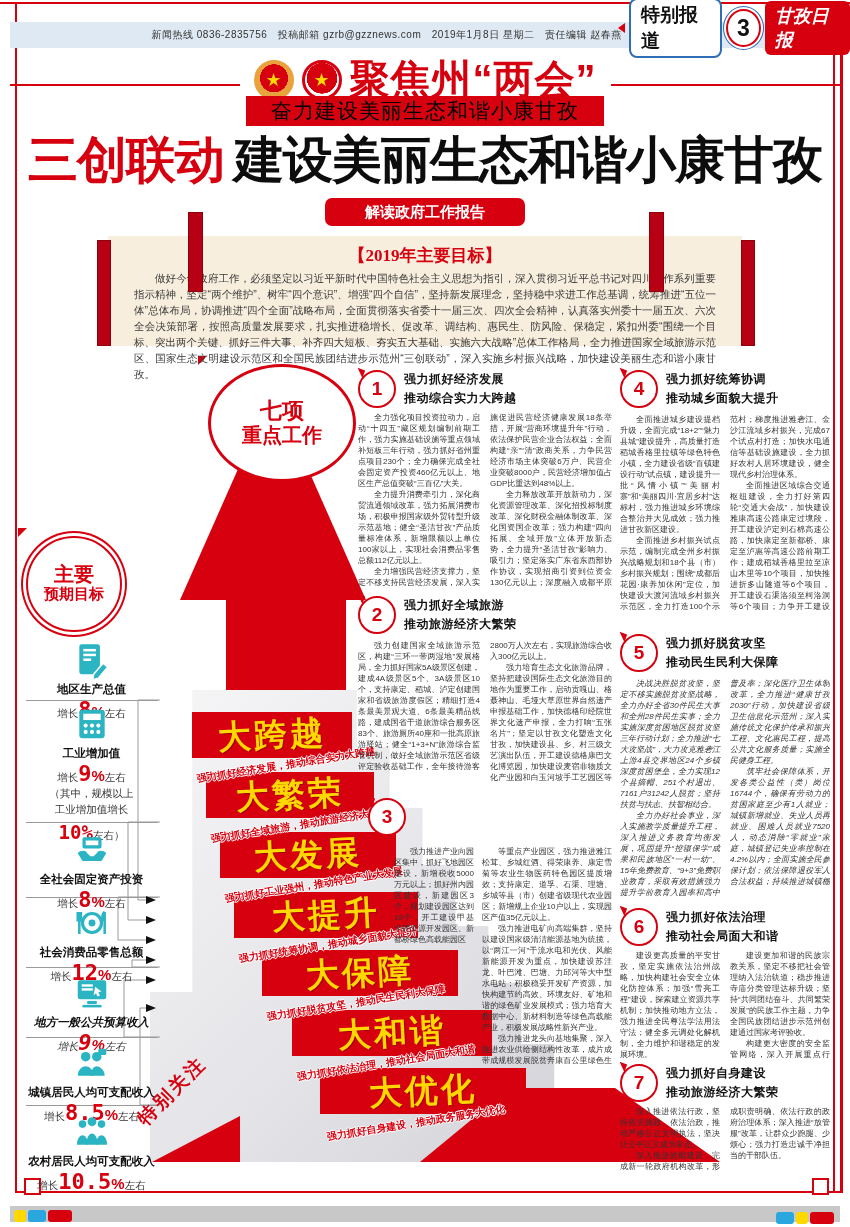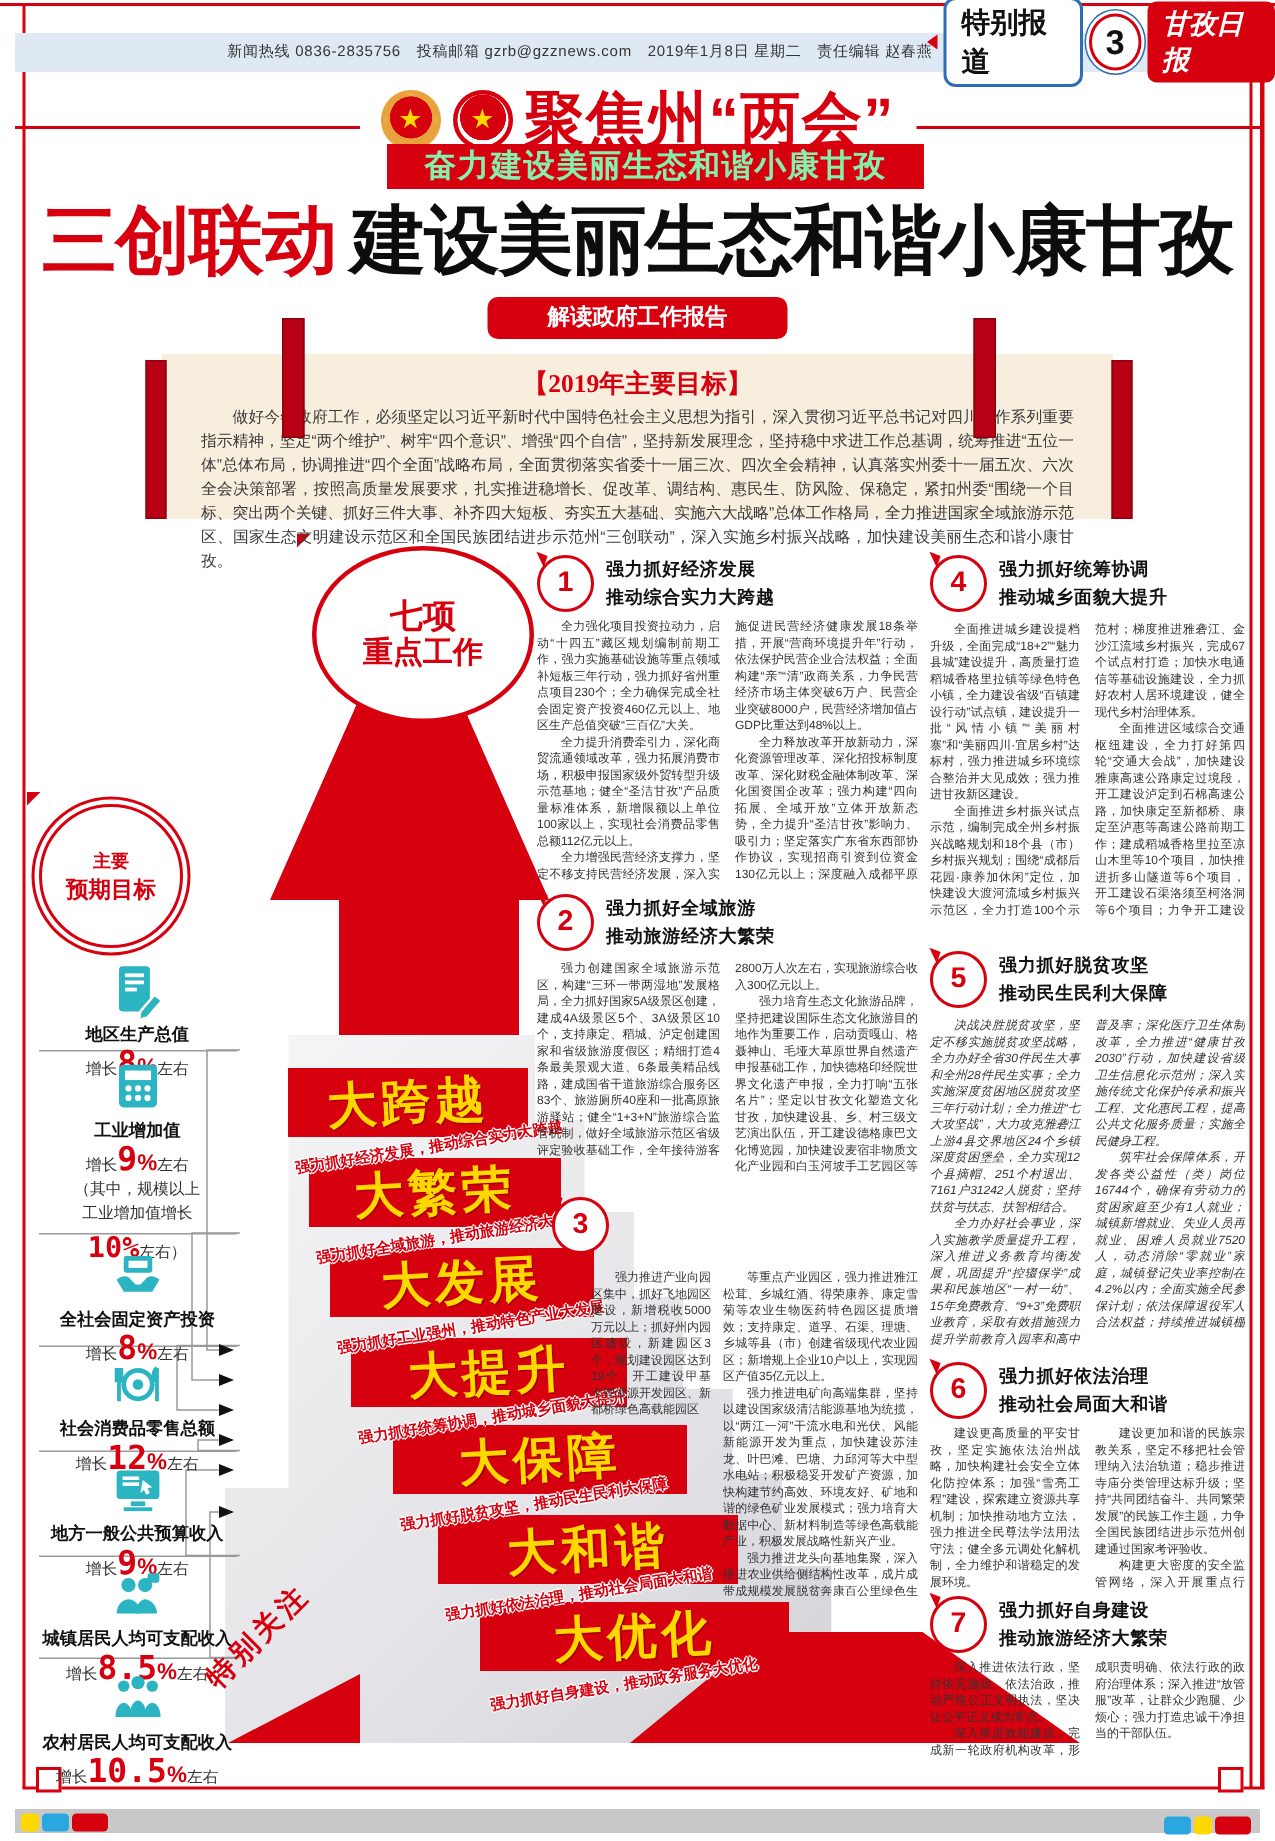--- a/index.html
+++ b/index.html
@@ -21,22 +21,22 @@
   .badge-paper{background:#d7000f;border-radius:6px;padding:3px 10px;color:#fff;
                font-family:"Liberation Serif","DejaVu Serif",serif;font-style:italic;font-weight:bold;font-size:18px;}
   
   .mast-line{left:10px;top:84px;width:830px;height:2px;background:#d7000f;}
   .masthead{left:0;top:52px;width:850px;text-align:center;z-index:2;}
   .mast-inner{display:inline-flex;align-items:center;gap:8px;background:#fff;padding:0 14px;}
   .emblem{width:34px;height:34px;border-radius:50%;display:flex;align-items:center;justify-content:center;font-size:18px;}
   .emblem.nat{background:radial-gradient(circle at 50% 45%,#d7000f 55%,#e8a33d 56%);border:3px solid #e8a33d;color:#ffd800;}
   .emblem.cppcc{background:radial-gradient(circle at 50% 45%,#d7000f 60%,#fff 61%);border:3px solid #d7000f;color:#ffd800;}
   .mast-title{font-size:40px;font-weight:bold;color:#d7000f;letter-spacing:1px;}
-  .sub-banner{left:246px;top:96px;width:358px;height:30px;background:#d7000f;color:#86efac;
-              font-size:21px;font-weight:bold;text-align:center;line-height:30px;letter-spacing:1px;z-index:3;margin-left:12px;}
+  .sub-banner{left:246px;top:96px;width:358px;height:30px;background:#d7000f;color:#000000;
+              font-size:21px;font-weight:normal;text-align:center;line-height:30px;letter-spacing:1px;z-index:3;}
   
   .headline{left:0;top:130px;width:850px;text-align:center;font-size:50px;font-weight:bold;letter-spacing:-1px;line-height:60px;}
   .headline .red{color:#d7000f;margin-right:10px;}
   .headline .blk{color:#0d0d0d;}
   .pill{left:325px;top:198px;width:200px;height:28px;background:#d7000f;border-radius:7px;color:#fff;
         font-size:15px;font-weight:bold;text-align:center;line-height:28px;z-index:4;}
   
   .rod{background:#b70013;border:1px solid #8e000e;z-index:2;}
   .scroll{left:108px;top:236px;width:634px;height:110px;background:#f8eedd;z-index:1;padding:8px 26px;box-sizing:border-box;}
   .scroll h3{margin:0 0 4px 0;text-align:center;color:#d7000f;font-size:17px;
@@ -47,21 +47,21 @@
               clip-path:polygon(50% 0,100% 100%,0 100%);}
   .arrow-shaft{left:226px;top:580px;width:120px;height:420px;background:#d7000f;border-radius:0 0 70px 70px;}
   .seven-badge{left:208px;top:364px;width:142px;height:112px;background:#fff;border:3px solid #d7000f;
                border-radius:50%;display:flex;flex-direction:column;align-items:center;justify-content:center;
                color:#d7000f;font-weight:bold;z-index:3;}
   .seven-badge .l1{font-size:22px;line-height:24px;}
   .seven-badge .l2{font-size:20px;line-height:24px;}
   .expect-badge{left:26px;top:536px;width:92px;height:92px;background:#fff;border:2px solid #d7000f;border-radius:50%;
                 box-shadow:0 0 0 3px #fff,0 0 0 5px #d7000f;display:flex;flex-direction:column;align-items:center;
                 justify-content:center;color:#d7000f;font-weight:bold;z-index:3;}
-  .expect-badge .l1{font-size:12px;line-height:19px;}
+  .expect-badge .l1{font-size:20px;line-height:19px;}
   .expect-badge .l2{font-size:15px;line-height:19px;}
   .tick{width:0;height:0;border-left:9px solid #d7000f;border-bottom:9px solid transparent;}
   
   .goal{left:24px;width:135px;text-align:center;z-index:3;}
   .goal .ic{height:40px;display:flex;align-items:center;justify-content:center;}
   .goal .lb{font-size:11.5px;font-weight:bold;color:#111;margin-top:2px;}
   .goal .vl{font-size:10.5px;color:#333;}
   .goal .vv{font-size:22px;font-weight:bold;color:#d7000f;font-family:"DejaVu Sans Mono",monospace;}
   .goal .pc{font-size:15px;font-weight:bold;color:#d7000f;}
   .goal .nt{font-size:10.5px;color:#333;line-height:1.5;}
@@ -207,21 +207,21 @@
           <circle cx="12" cy="12" r="6" fill="none" stroke="#2bb4c2" stroke-width="2"></circle>
           <circle cx="12" cy="12" r="2.2" fill="#2bb4c2"></circle>
           <path d="M3 5v6M5 5v6M4 5v14" stroke="#2bb4c2" stroke-width="1.6"></path>
           <path d="M20 5v14M20 5c-1.5 1-2 4-1 6" stroke="#2bb4c2" stroke-width="1.6" fill="none"></path>
         </svg>
     </div>
     <div class="lb">社会消费品零售总额</div>
     <div class="vl"><span>增长</span><span class="vv">12</span><span class="pc">%</span><span>左右</span></div>
   </div>
 
-  <div class="abs goal" style="top:973px;">
+  <div class="abs goal" style="top:973px;font-style:italic;">
     <div class="ic">
       <svg width="38" height="38" viewBox="0 0 24 24">
           <rect x="3" y="4" width="18" height="12" rx="1.5" fill="#2bb4c2"></rect>
           <rect x="5.5" y="6.5" width="7" height="1.5" fill="#fff"></rect>
           <rect x="5.5" y="9" width="7" height="1.5" fill="#fff"></rect>
           <path d="M14 8l4 3-2 .5 1 2-1.5.7-1-2-1.5 1.3z" fill="#fff"></path>
           <rect x="9" y="17" width="6" height="2" fill="#2bb4c2"></rect>
           <rect x="6" y="19.5" width="12" height="1.6" fill="#2bb4c2"></rect>
         </svg>
     </div>

